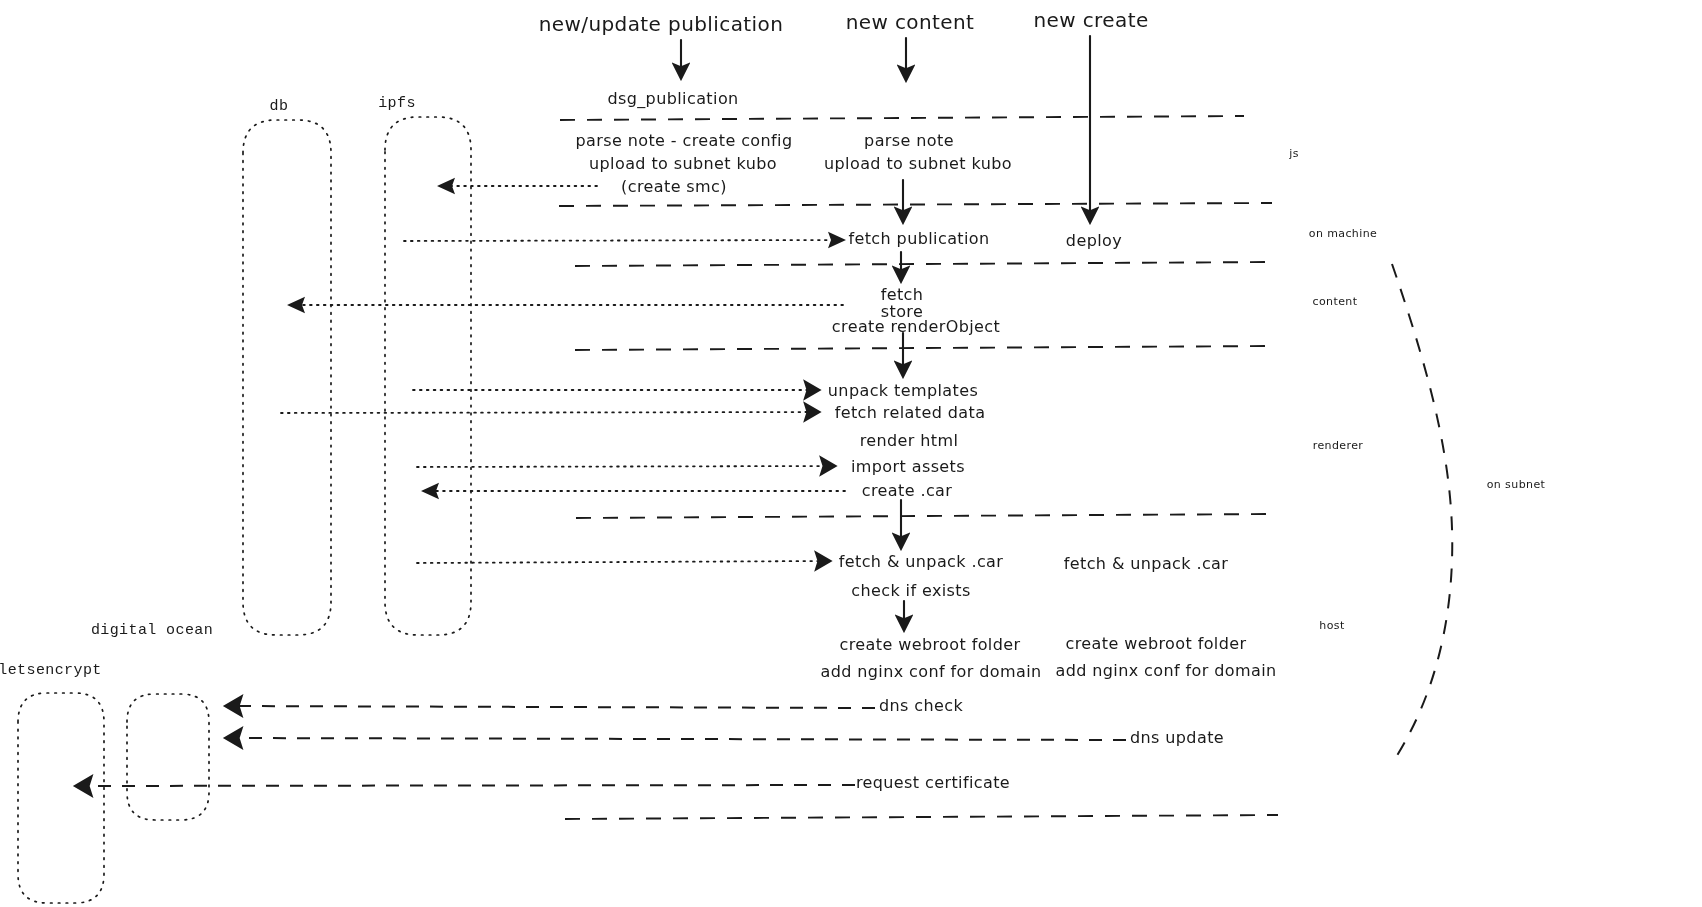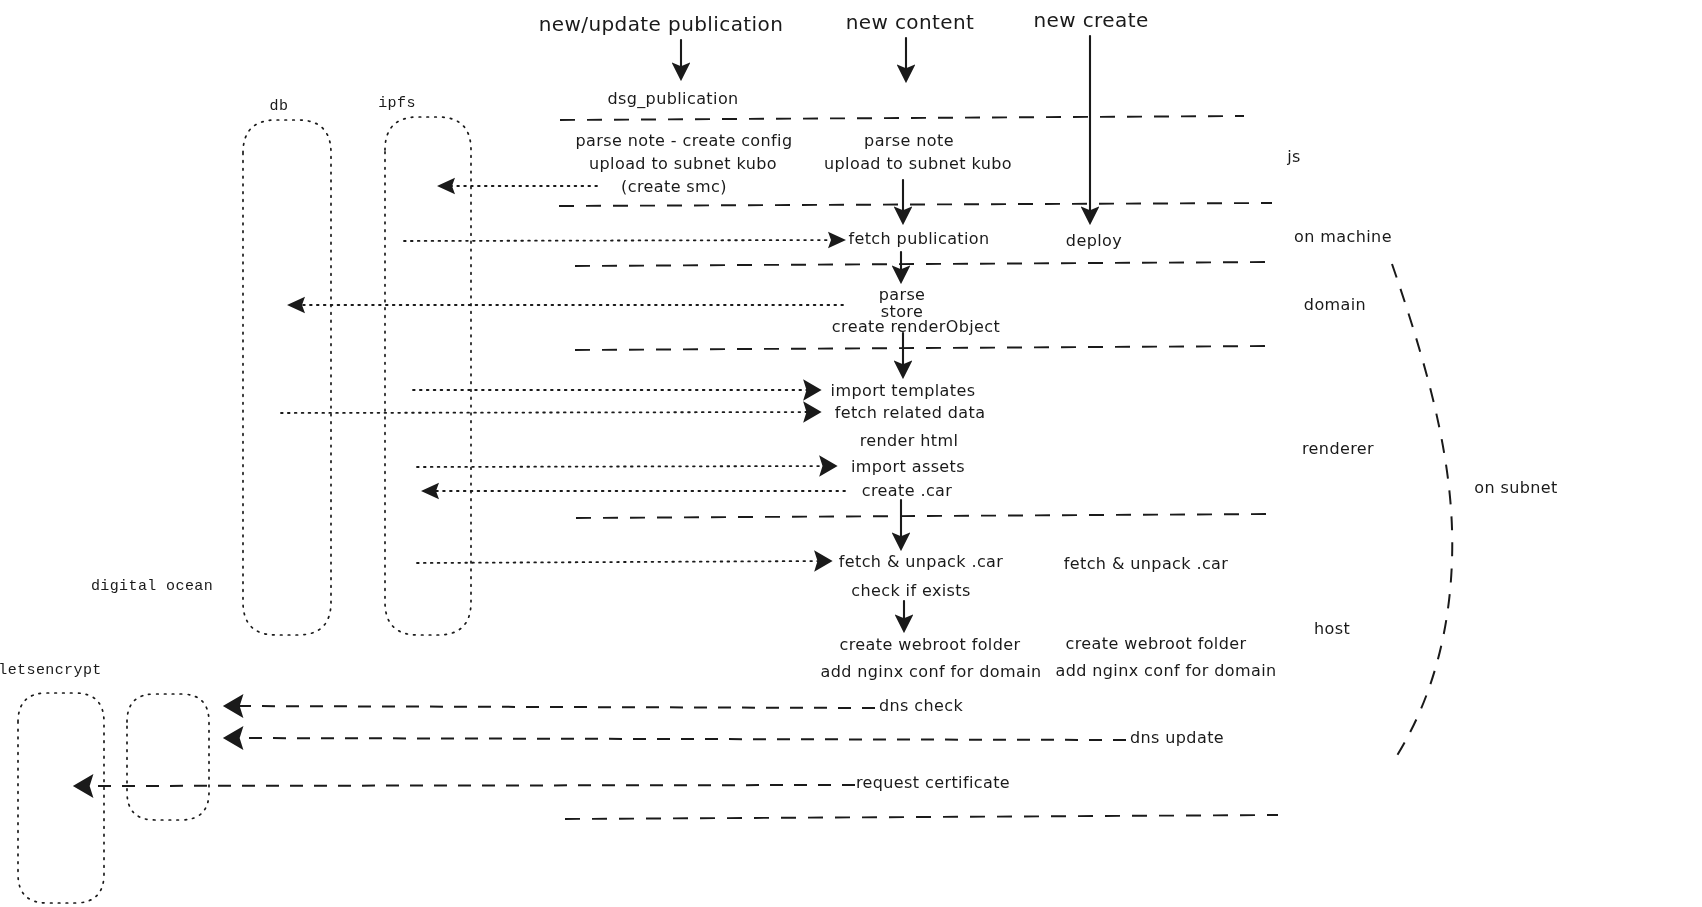--- a/index.html
+++ b/index.html
@@ -5,21 +5,21 @@
   html,body{margin:0;padding:0;background:#ffffff;}
   body{width:1702px;height:907px;overflow:hidden;
        font-family:"DejaVu Sans","Liberation Sans",sans-serif;}
   #stage{position:relative;width:1702px;height:872px;background:#fff;border-radius:26px;}
   #stage svg{position:absolute;left:0;top:0;}
   .lbl{position:absolute;color:#1a1a1a;white-space:nowrap;
        font-family:"DejaVu Sans","Liberation Sans",sans-serif;
        letter-spacing:.4px;}
   .t-head{font-size:20px;}
   .t-step{font-size:16px;}
-  .t-zone{font-size:16px;}
+  .t-zone{font-size:11px;}
   .t-box{font-size:15px;font-family:Liberation Mono, monospace;}
   .ctr{transform:translateX(-50%);}
 </style>
 </head>
 <body>
 
 <div id="stage">
 
   <svg width="1702" height="907" viewBox="0 0 1702 907">
     <defs>
@@ -80,42 +80,42 @@
 
     <path d="M1392,264 C1432,380 1455,470 1452,560 C1449,655 1420,720 1393,762" fill="none" stroke="#1a1a1a" stroke-width="2" stroke-dasharray="14 12" stroke-linecap="butt"></path>
   </svg>
 
   <div class="lbl t-head ctr" style="left:661px;top:12px">new/update publication</div>
   <div class="lbl t-head ctr" style="left:910px;top:10px">new content</div>
   <div class="lbl t-head ctr" style="left:1091px;top:8px">new create</div>
 
   <div class="lbl t-box ctr" style="left:279px;top:98px">db</div>
   <div class="lbl t-box ctr" style="left:397px;top:95px">ipfs</div>
-  <div class="lbl t-box ctr" style="left:152px;top:578px">digital ocean</div>
+  <div class="lbl t-box ctr" style="left:152px;top:622px">digital ocean</div>
   <div class="lbl t-box ctr" style="left:50px;top:662px">letsencrypt</div>
 
   <div class="lbl t-zone ctr" style="left:1294px;top:147px">js</div>
   <div class="lbl t-zone ctr" style="left:1343px;top:227px">on machine</div>
-  <div class="lbl t-zone ctr" style="left:1335px;top:295px">domain</div>
+  <div class="lbl t-zone ctr" style="left:1335px;top:295px">content</div>
   <div class="lbl t-zone ctr" style="left:1338px;top:439px">renderer</div>
   <div class="lbl t-zone ctr" style="left:1332px;top:619px">host</div>
   <div class="lbl t-zone ctr" style="left:1516px;top:478px">on subnet</div>
 
   <div class="lbl t-step ctr" style="left:673px;top:89px">dsg_publication</div>
   <div class="lbl t-step ctr" style="left:684px;top:131px">parse note - create config</div>
   <div class="lbl t-step ctr" style="left:683px;top:154px">upload to subnet kubo</div>
   <div class="lbl t-step ctr" style="left:674px;top:177px">(create smc)</div>
 
   <div class="lbl t-step ctr" style="left:909px;top:131px">parse note</div>
   <div class="lbl t-step ctr" style="left:918px;top:154px">upload to subnet kubo</div>
   <div class="lbl t-step ctr" style="left:919px;top:229px">fetch publication</div>
-  <div class="lbl t-step ctr" style="left:902px;top:285px">parse</div>
+  <div class="lbl t-step ctr" style="left:902px;top:285px">fetch</div>
   <div class="lbl t-step ctr" style="left:902px;top:302px">store</div>
   <div class="lbl t-step ctr" style="left:916px;top:317px">create renderObject</div>
-  <div class="lbl t-step ctr" style="left:903px;top:381px">import templates</div>
+  <div class="lbl t-step ctr" style="left:903px;top:381px">unpack templates</div>
   <div class="lbl t-step ctr" style="left:910px;top:403px">fetch related data</div>
   <div class="lbl t-step ctr" style="left:909px;top:431px">render html</div>
   <div class="lbl t-step ctr" style="left:908px;top:457px">import assets</div>
   <div class="lbl t-step ctr" style="left:907px;top:481px">create .car</div>
   <div class="lbl t-step ctr" style="left:921px;top:552px">fetch &amp; unpack .car</div>
   <div class="lbl t-step ctr" style="left:911px;top:581px">check if exists</div>
   <div class="lbl t-step ctr" style="left:930px;top:635px">create webroot folder</div>
   <div class="lbl t-step ctr" style="left:931px;top:662px">add nginx conf for domain</div>
   <div class="lbl t-step ctr" style="left:921px;top:696px">dns check</div>
   <div class="lbl t-step ctr" style="left:933px;top:773px">request certificate</div>

